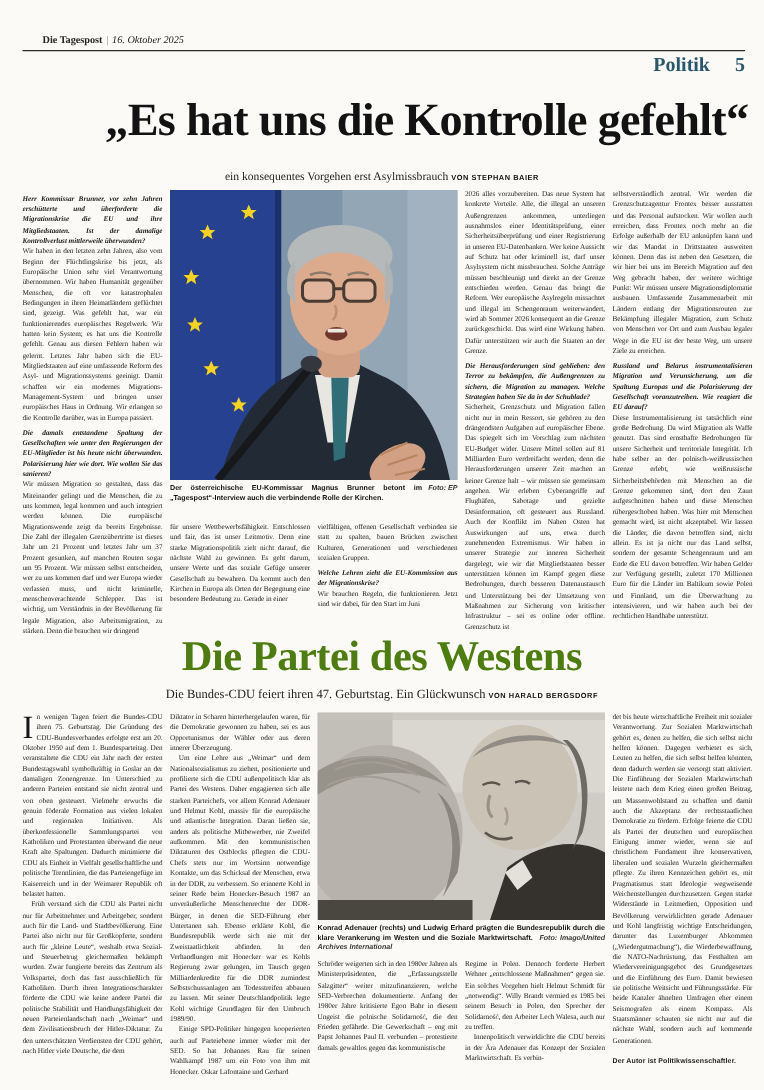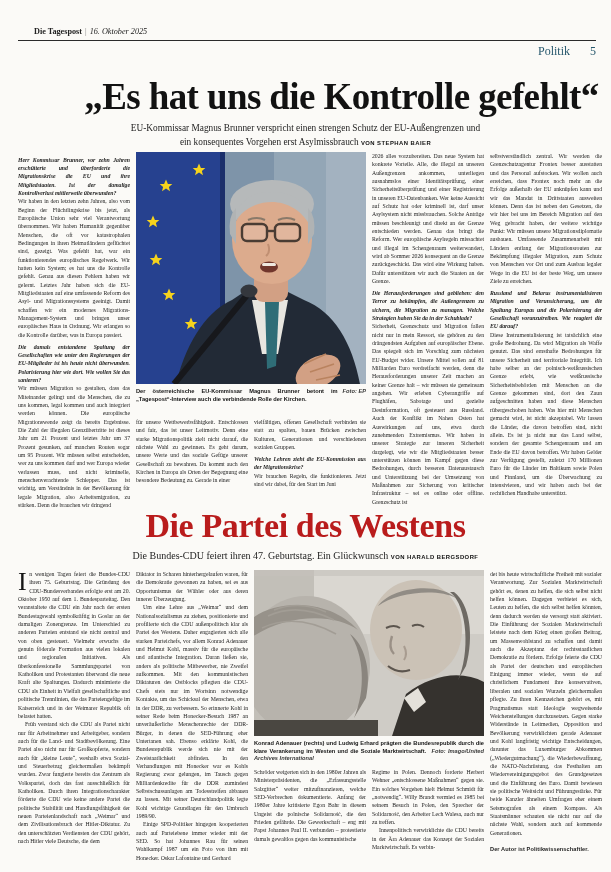--- a/index.html
+++ b/index.html
@@ -5,41 +5,41 @@
   *{margin:0;padding:0;box-sizing:border-box;}
   html,body{width:611px;height:872px;}
   body{background:#fbfaf7;font-family:"Liberation Serif",serif;color:#1c1c1c;}
   .page{position:relative;width:611px;height:872px;overflow:hidden;background:#fbfaf7;}
 
   .mast{position:absolute;left:34px;top:27px;width:578px;font-size:8.2px;color:#222;}
   .mast .paper{font-weight:bold;}
   .mast .sep{color:#888;margin:0 3px;font-weight:normal;}
   .mast .date{font-style:italic;}
   .rule{position:absolute;left:18px;top:40px;width:578px;border-top:1.3px solid #2b2b2b;height:0;}
-  .section-row{position:absolute;right:15px;top:44px;color:#27586d;font-weight:normal;font-size:12px;font-family:"Liberation Serif",serif;}
+  .section-row{position:absolute;right:15px;top:44px;color:#27586d;font-weight:bold;font-size:16px;font-family:"Liberation Serif",serif;}
   .section-row .pageno{margin-left:20px;}
 
   .a1-head{position:absolute;left:0;top:78px;width:611px;text-align:center;font-size:37px;font-weight:bold;letter-spacing:-0.6px;color:#121212;line-height:1.05;margin-left:36px;}
   .a1-sub{position:absolute;left:40px;top:122px;width:531px;text-align:center;font-size:9.3px;line-height:1.5;color:#1d1d1d;}
   .byline{font-family:"Liberation Sans",sans-serif;font-weight:bold;font-size:5.9px;letter-spacing:0.45px;color:#111;}
 
   .col{position:absolute;width:112px;font-size:5.8px;line-height:8.35px;letter-spacing:-0.04px;overflow:hidden;text-align:justify;color:#1e1e1e;}
   .blk{text-align:justify;hyphens:auto;}
   .q{font-weight:bold;font-style:italic;margin-top:3.5px;}
   .pi{text-indent:7px;}
   .sig{font-family:"Liberation Sans",sans-serif;font-weight:bold;font-size:5.6px;margin-top:8px;letter-spacing:0.1px;}
   .dropcap{float:left;font-size:26px;line-height:21px;padding:1px 2.5px 0 0;color:#161616;}
 
   .photo{position:absolute;overflow:hidden;background:#9aa7b4;}
   .photo svg{display:block;width:100%;height:100%;}
   .caption{position:absolute;font-family:"Liberation Sans",sans-serif;font-weight:bold;font-size:5.7px;line-height:7.7px;text-align:justify;color:#141414;}
   .credit{font-style:italic;font-weight:bold;color:#3a3a3a;float:right;margin-left:5px;}
   .credit.inline{float:none;margin-left:3px;}
 
-  .a2-head{position:absolute;left:0;top:508px;width:611px;text-align:center;font-size:34px;font-weight:bold;letter-spacing:-0.4px;color:#b91c1c;line-height:1.05;}
+  .a2-head{position:absolute;left:0;top:508px;width:611px;text-align:center;font-size:34px;font-weight:bold;letter-spacing:-0.4px;color:#4d7c0f;line-height:1.05;}
   .a2-sub{position:absolute;left:60px;top:550px;width:491px;text-align:center;font-size:10px;color:#1d1d1d;}
 
   
   .a1c1{left:18px;top:152px;height:360px;}
   .a1c2{left:136px;top:418px;height:94px;}
   .a1c3{left:254px;top:418px;height:94px;}
   .a1c4{left:372px;top:152px;height:360px;}
   .a1c5{left:490px;top:152px;height:360px;}
   .a1photo{left:136px;top:152px;width:230px;height:232px;}
   .a1cap{left:136px;top:388px;width:230px;}
@@ -61,21 +61,21 @@
   <div class="mast">
     <span class="paper">Die Tagespost</span><span class="sep">|</span><span class="date">16. Oktober 2025</span>
   </div>
   <div class="rule"></div>
   <div class="section-row">
     <span>Politik</span><span class="pageno">5</span>
   </div>
 
   <h1 class="a1-head">„Es hat uns die Kontrolle gefehlt“</h1>
   <div class="a1-sub">
-    <span>EU-Kommissar Magnus Brunner verspricht einen strengen Schutz der EU-Außengrenzen und</span><br>
+    <br>
     <span>ein konsequentes Vorgehen erst Asylmissbrauch</span>
     <span class="byline">VON STEPHAN BAIER</span>
   </div>
 
   <div class="col a1c1">
       <p class="blk q">Herr Kommissar Brunner, vor zehn Jahren erschütterte und überforderte die Migrationskrise die EU und ihre Mitgliedstaaten. Ist der damalige Kontrollverlust mittlerweile überwunden?</p>
       <p class="blk a">Wir haben in den letzten zehn Jahren, also vom Beginn der Flüchtlingskrise bis jetzt, als Europäische Union sehr viel Verantwortung übernommen. Wir haben Humanität gegenüber Menschen, die oft vor katastrophalen Bedingungen in ihren Heimatländern geflüchtet sind, gezeigt. Was gefehlt hat, war ein funktionierendes europäisches Regelwerk. Wir hatten kein System; es hat uns die Kontrolle gefehlt. Genau aus diesen Fehlern haben wir gelernt. Letztes Jahr haben sich die EU-Mitgliedstaaten auf eine umfassende Reform des Asyl- und Migrationssystems geeinigt. Damit schaffen wir ein modernes Migrations-Management-System und bringen unser europäisches Haus in Ordnung. Wir erlangen so die Kontrolle darüber, was in Europa passiert.</p>
       <p class="blk q">Die damals entstandene Spaltung der Gesellschaften wie unter den Regierungen der EU-Mitglieder ist bis heute nicht überwunden. Polarisierung hier wie dort. Wie wollen Sie das sanieren?</p>
       <p class="blk a">Wir müssen Migration so gestalten, dass das Miteinander gelingt und die Menschen, die zu uns kommen, legal kommen und auch integriert werden können. Die europäische Migrationswende zeigt da bereits Ergebnisse. Die Zahl der illegalen Grenzübertritte ist dieses Jahr um 21 Prozent und letztes Jahr um 37 Prozent gesunken, auf manchen Routen sogar um 95 Prozent. Wir müssen selbst entscheiden, wer zu uns kommen darf und wer Europa wieder verlassen muss, und nicht kriminelle, menschenverachtende Schlepper. Das ist wichtig, um Verständnis in der Bevölkerung für legale Migration, also Arbeitsmigration, zu stärken. Denn die brauchen wir dringend</p>
     </div>

